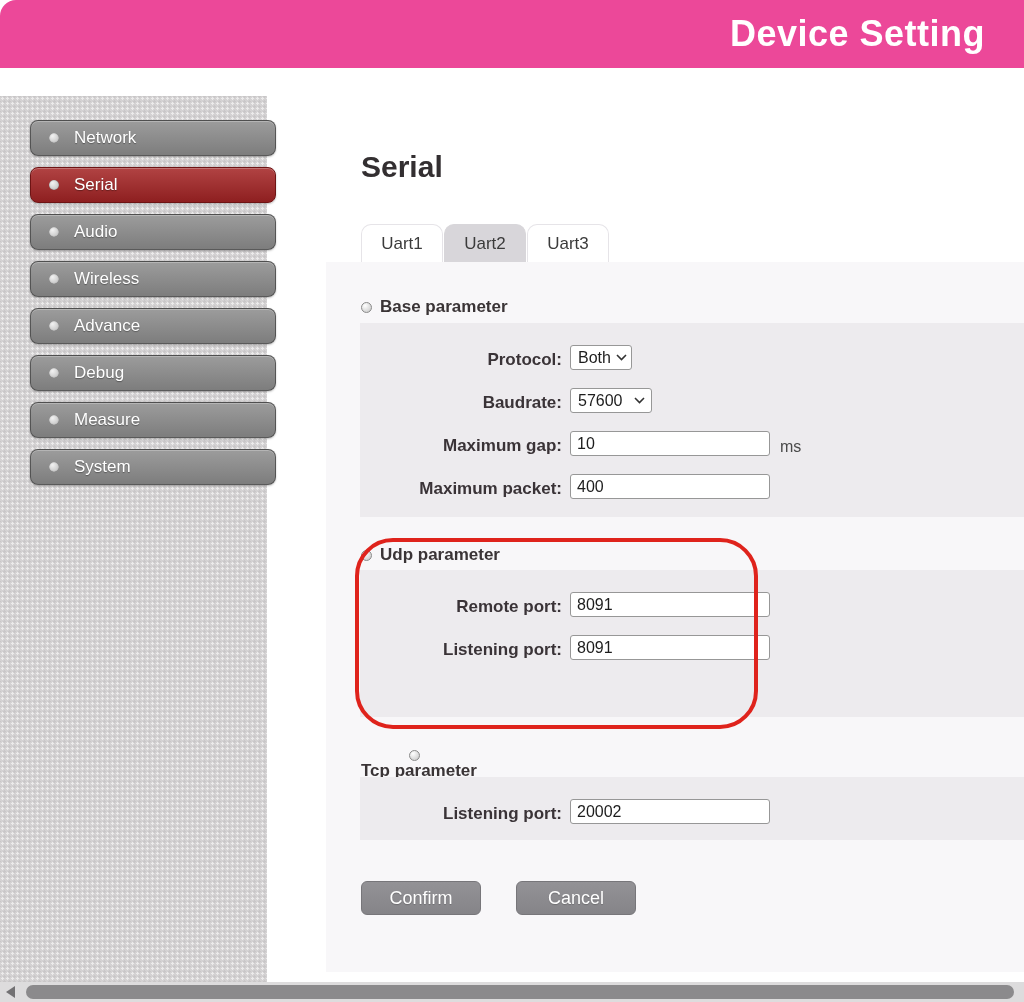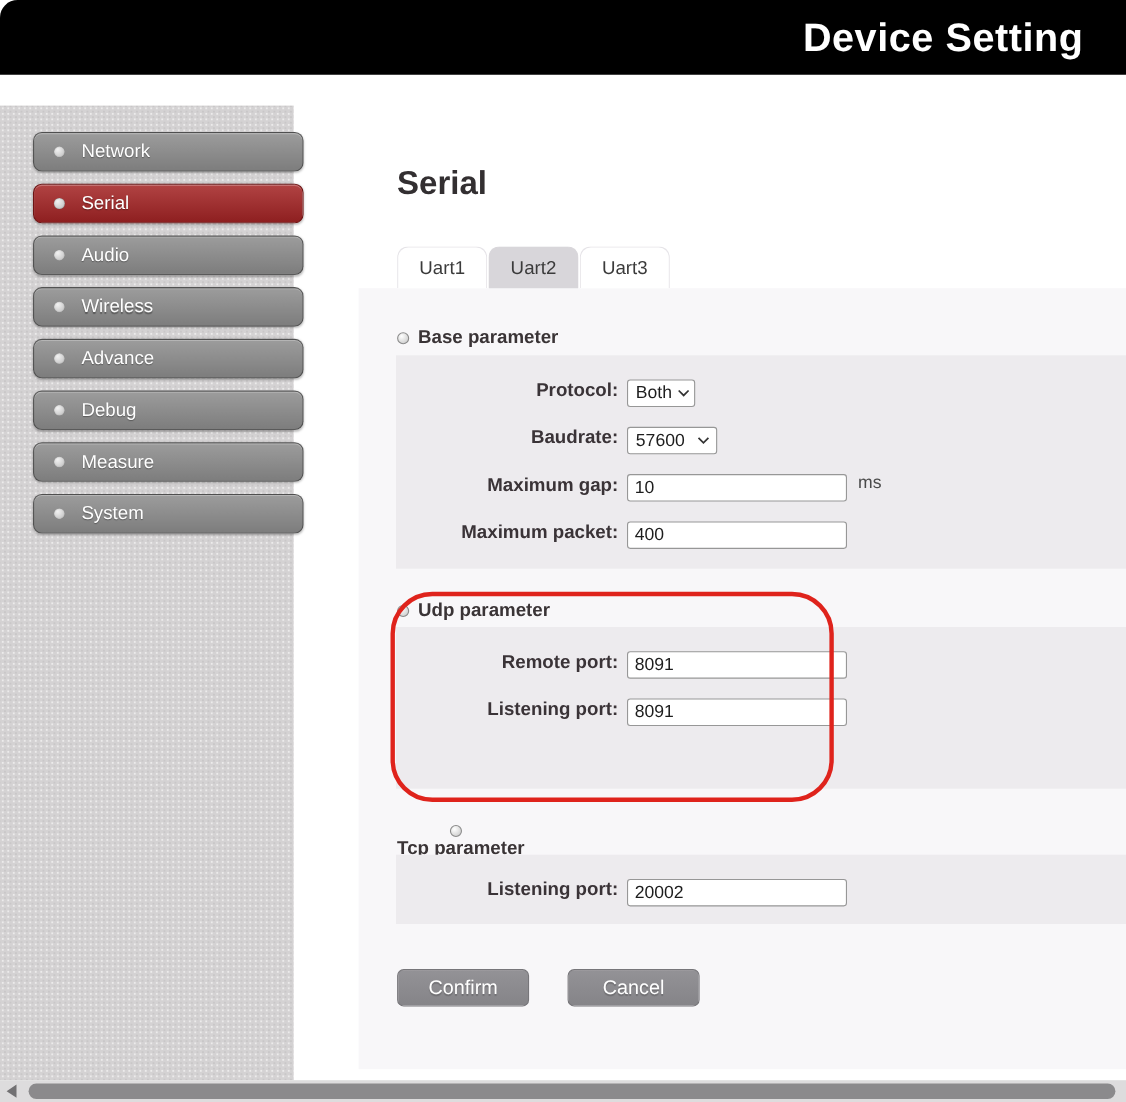--- a/index.html
+++ b/index.html
@@ -6,21 +6,21 @@
   html,body { width:1024px; height:1002px; }
   body {
     font-family:"Liberation Sans","DejaVu Sans",sans-serif;
     background:#ffffff;
     position:relative;
     overflow:hidden;
   }
   
   .header {
     position:absolute; left:0; top:0; width:1024px; height:68px;
-    background:#000000;
+    background:#ec4899;
     border-top-left-radius:16px;
     display:flex; align-items:center; justify-content:flex-end;
     padding-right:39px;
   }
   .header-title {
     color:#ffffff; font-size:36px; font-weight:800; letter-spacing:0.5px;
   }
   
   .sidebar {
     position:absolute; left:0; top:96px; width:267px; height:886px;
@@ -87,21 +87,21 @@
     border:1px solid #8a8a8a;
     background:radial-gradient(circle at 35% 30%, #ffffff, #c4c4c4);
     margin-right:8px;
   }
   .section-title { font-size:17px; font-weight:700; color:#3a3436; }
   .panel {
     position:absolute; left:360px; width:664px;
     background:#edebee;
     padding-top:22px; padding-left:0;
   }
-  .form-row { display:flex; align-items:flex-start; height:25px; margin-bottom:18px; }
+  .form-row { display:flex; align-items:flex-end; height:25px; margin-bottom:18px; }
   .form-label {
     width:210px; text-align:right; padding-right:8px;
     font-size:17px; font-weight:700; color:#3a3337;
   }
   .text-input {
     width:200px; height:25px;
     border:1px solid #979797; border-radius:3px;
     font-family:"Liberation Sans","DejaVu Sans",sans-serif;
     font-size:16px; color:#1d1d1d; padding:0 6px;
     background:#ffffff;

